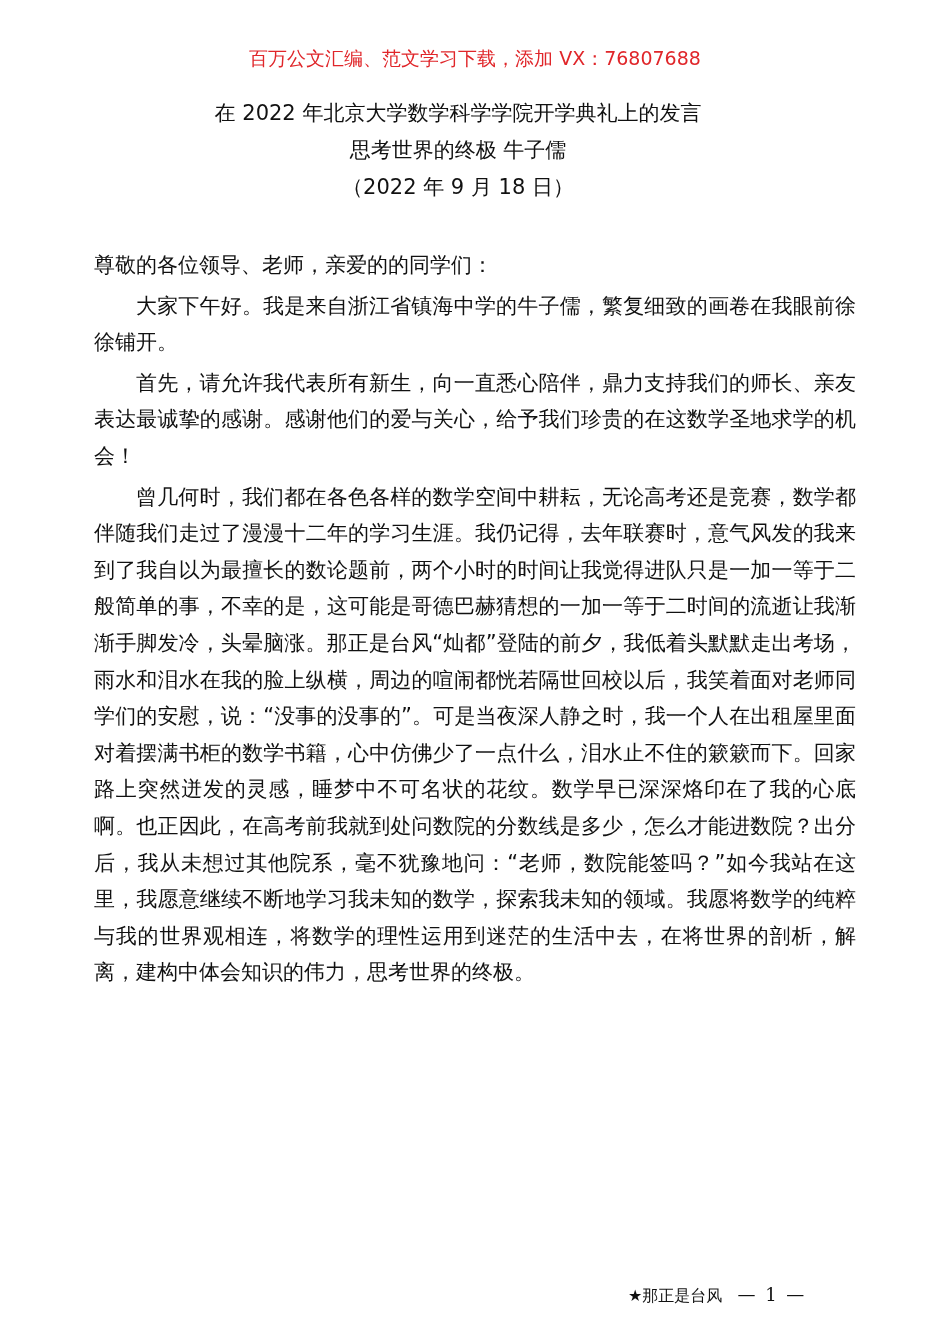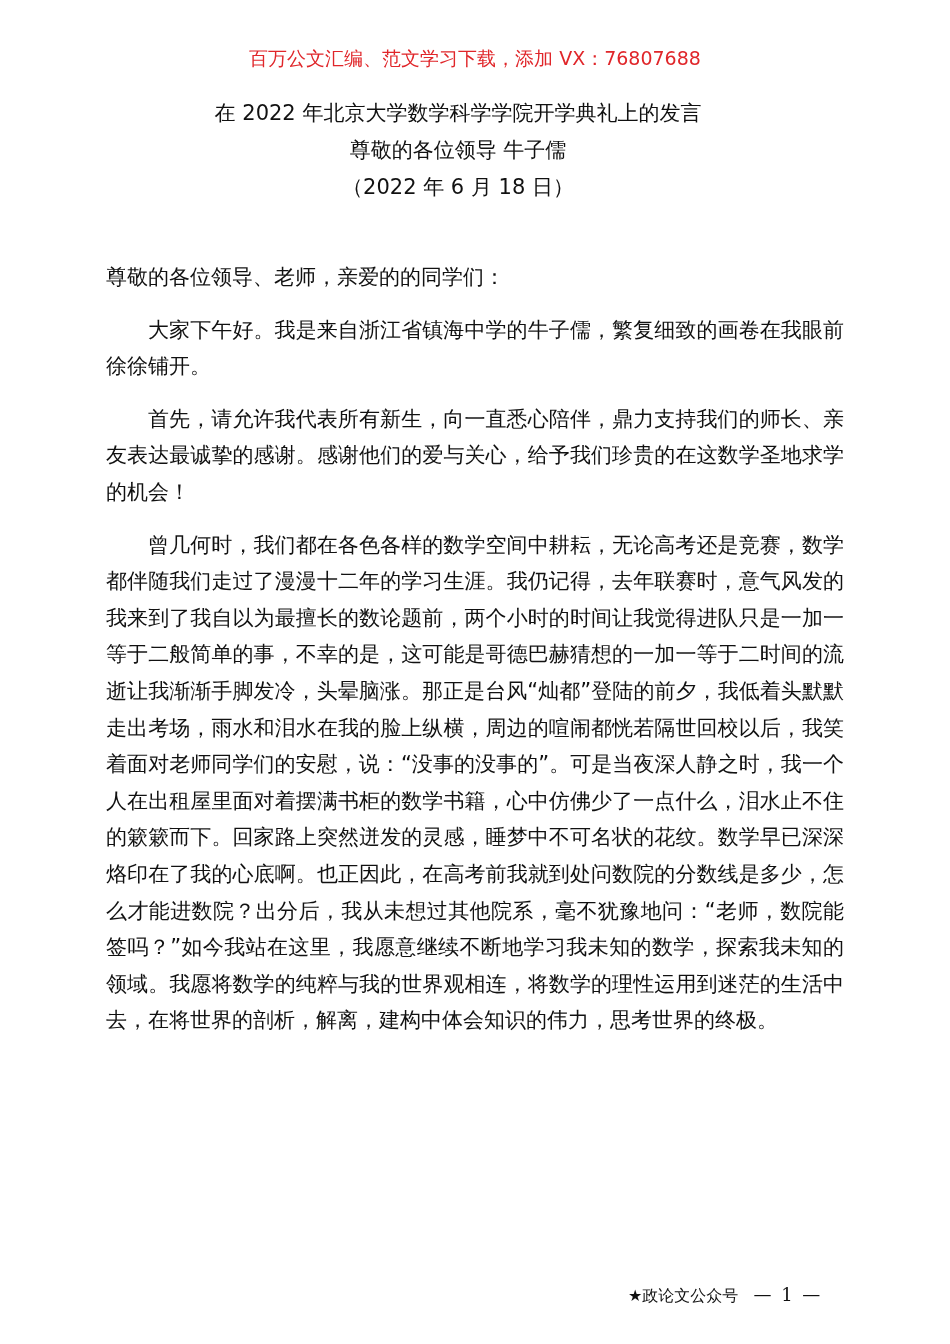--- a/index.html
+++ b/index.html
@@ -41,21 +41,21 @@
       position: absolute;
       top: 243px;
       left: 90px;
       width: 770px;
       font-size: 21px;
       line-height: 36.6px;
       color: #111111;
       text-align: justify;
     }
     .body-text p {
-      margin: 16px;
+      margin: 4px;
       text-indent: 2em;
     }
     .body-text p.salutation {
       text-indent: 0;
     }
     .footer {
       position: absolute;
       top: 1284px;
       left: 628px;
       font-size: 16px;
@@ -70,27 +70,27 @@
       letter-spacing: 2px;
     }
   </style>
 </head>
 <body>
 
 <div class="watermark">百万公文汇编、范文学习下载，添加 VX：76807688</div>
 
 <div class="title-block">
   <div>在 2022 年北京大学数学科学学院开学典礼上的发言</div>
-  <div>尊敬的各位领导  牛子儒</div>
-  <div>（2022 年 6 月 18 日）</div>
+  <div>思考世界的终极  牛子儒</div>
+  <div>（2022 年 9 月 18 日）</div>
 </div>
 
 <div class="body-text">
   <p class="salutation">尊敬的各位领导、老师，亲爱的的同学们：</p>
   <p>大家下午好。我是来自浙江省镇海中学的牛子儒，繁复细致的画卷在我眼前徐徐铺开。</p>
   <p>首先，请允许我代表所有新生，向一直悉心陪伴，鼎力支持我们的师长、亲友表达最诚挚的感谢。感谢他们的爱与关心，给予我们珍贵的在这数学圣地求学的机会！</p>
   <p>曾几何时，我们都在各色各样的数学空间中耕耘，无论高考还是竞赛，数学都伴随我们走过了漫漫十二年的学习生涯。我仍记得，去年联赛时，意气风发的我来到了我自以为最擅长的数论题前，两个小时的时间让我觉得进队只是一加一等于二般简单的事，不幸的是，这可能是哥德巴赫猜想的一加一等于二时间的流逝让我渐渐手脚发冷，头晕脑涨。那正是台风“灿都”登陆的前夕，我低着头默默走出考场，雨水和泪水在我的脸上纵横，周边的喧闹都恍若隔世回校以后，我笑着面对老师同学们的安慰，说：“没事的没事的”。可是当夜深人静之时，我一个人在出租屋里面对着摆满书柜的数学书籍，心中仿佛少了一点什么，泪水止不住的簌簌而下。回家路上突然迸发的灵感，睡梦中不可名状的花纹。数学早已深深烙印在了我的心底啊。也正因此，在高考前我就到处问数院的分数线是多少，怎么才能进数院？出分后，我从未想过其他院系，毫不犹豫地问：“老师，数院能签吗？”如今我站在这里，我愿意继续不断地学习我未知的数学，探索我未知的领域。我愿将数学的纯粹与我的世界观相连，将数学的理性运用到迷茫的生活中去，在将世界的剖析，解离，建构中体会知识的伟力，思考世界的终极。</p>
 </div>
 
 <div class="footer">
-  <span>★政论文公众号</span>
+  <span>★那正是台风</span>
   <span class="page-no">— 1 —</span>
 </div>
 
 </body></html>

